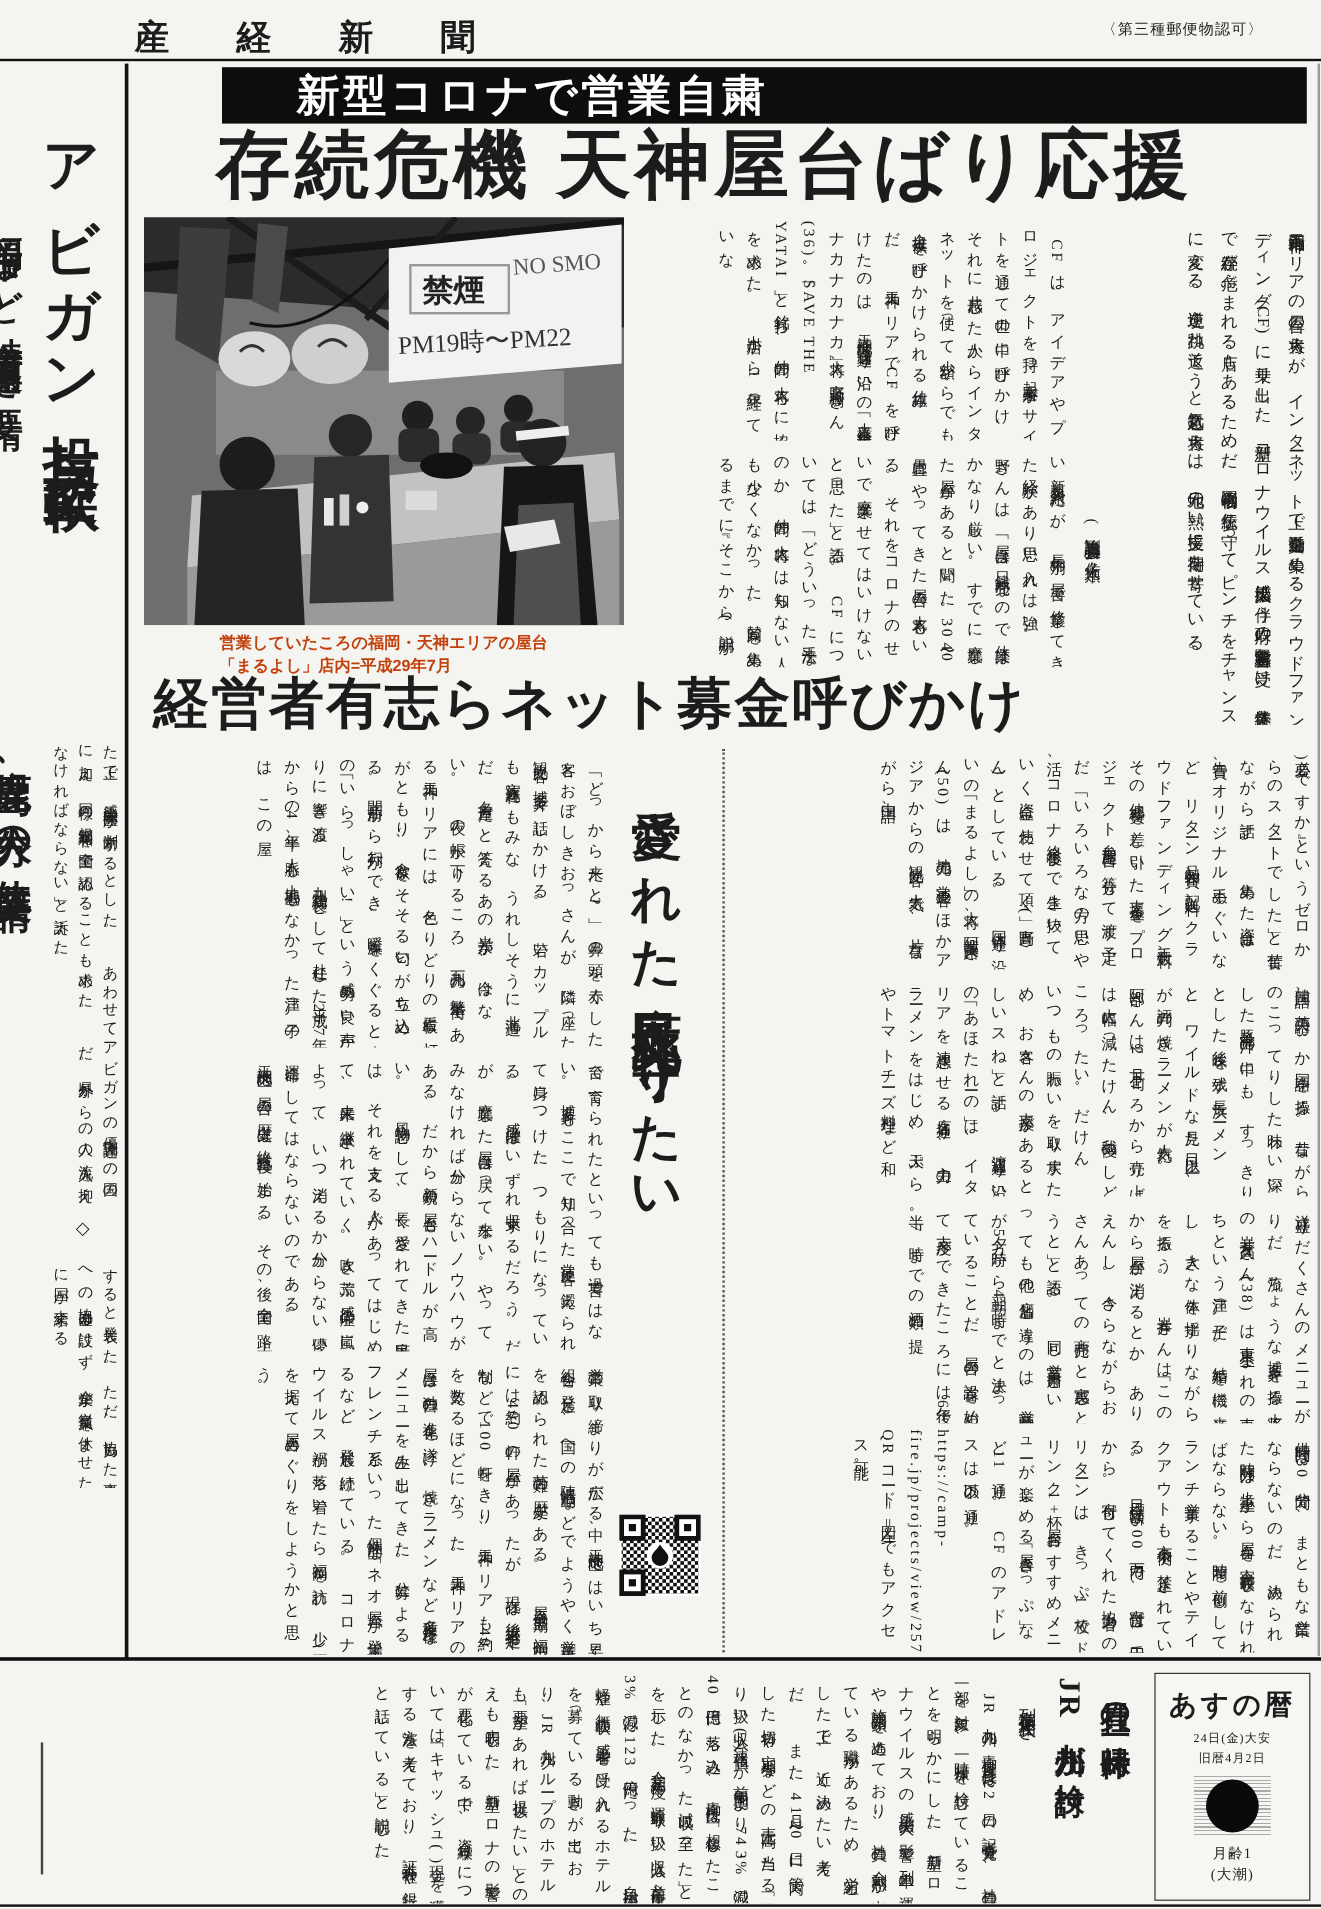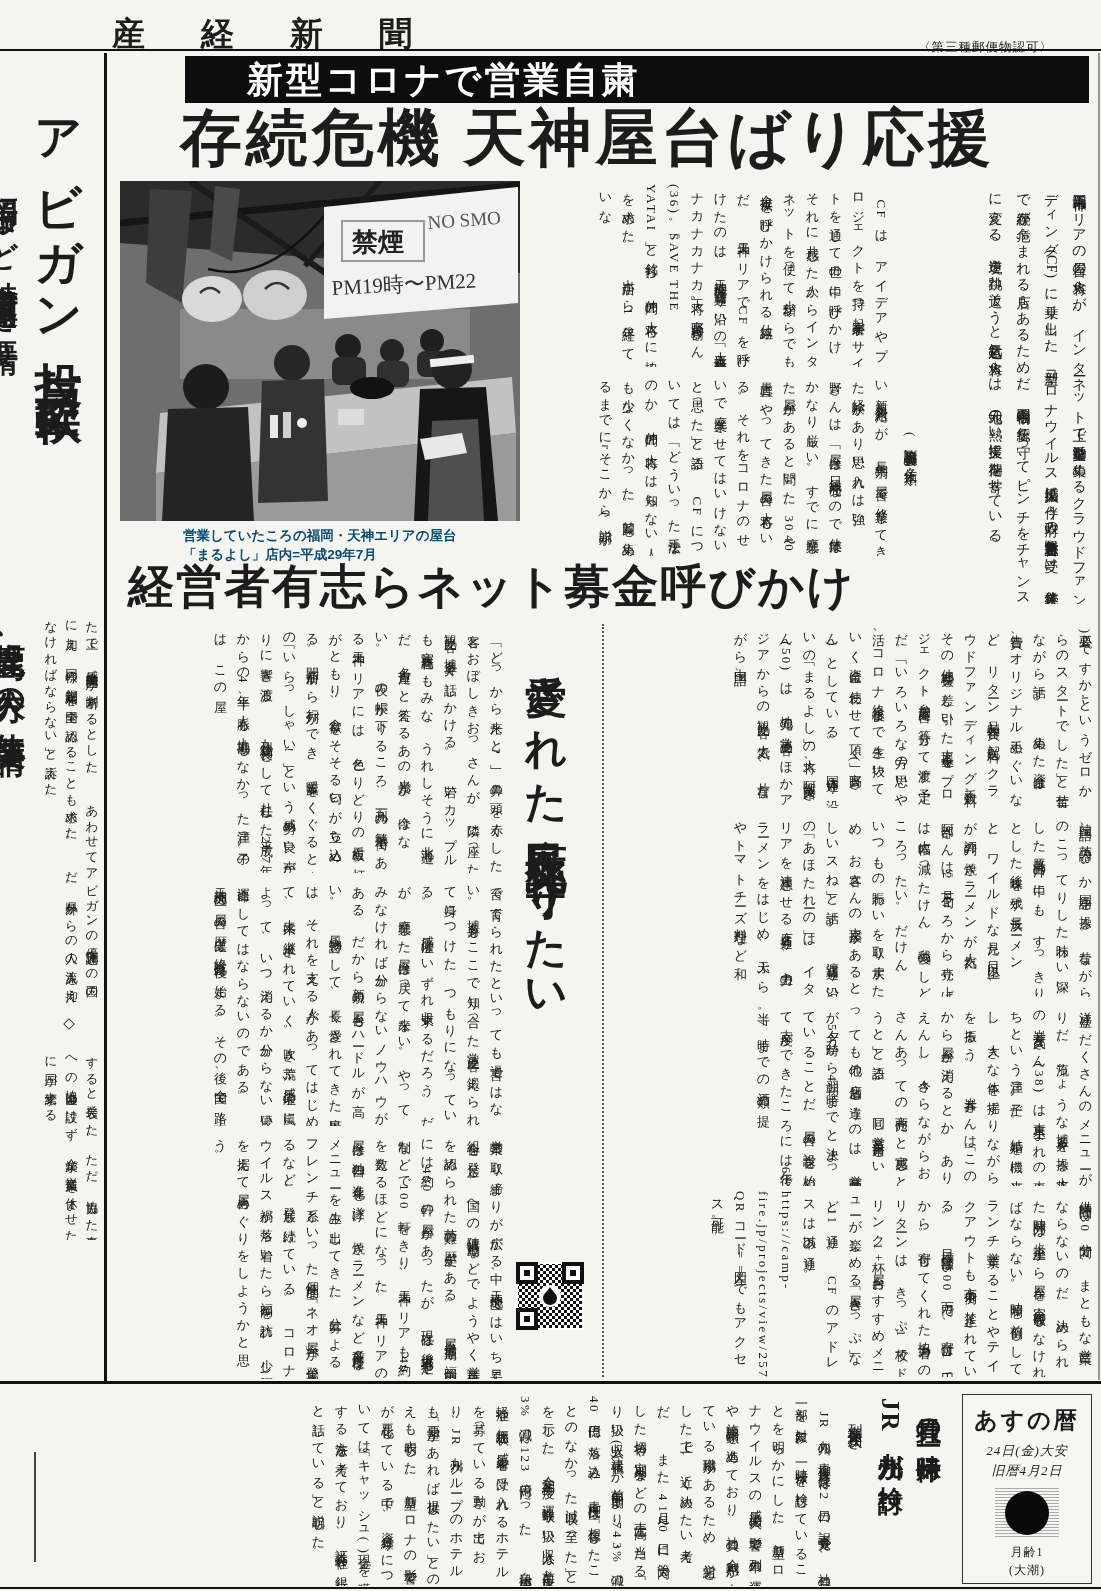--- a/index.html
+++ b/index.html
@@ -9,54 +9,54 @@
   .abs{position:absolute;}
   .v{position:absolute;writing-mode:vertical-rl;text-orientation:mixed;}
   .clip{overflow:hidden;}
   
   .btxt{font-size:13px;line-height:23px;letter-spacing:2.4px;}
   .smalltxt{font-size:12.5px;line-height:20.5px;letter-spacing:1.6px;}
   
   .hrule{position:absolute;background:#111;}
   .vrule{position:absolute;background:#111;}
   
-  .logo{font-size:33px;font-weight:bold;letter-spacing:56px;white-space:nowrap;}
+  .logo{font-size:29px;font-weight:bold;letter-spacing:56px;white-space:nowrap;}
   .postal{font-size:12.5px;letter-spacing:1px;}
   
   .banner{background:#0d0d0d;color:#fff;font-family:"Liberation Sans","DejaVu Sans",sans-serif;
           font-weight:bold;font-size:36px;line-height:47px;letter-spacing:3px;padding-left:62px;box-sizing:border-box;}
   .h-main{font-size:62px;font-weight:bold;letter-spacing:4px;line-height:72px;white-space:nowrap;}
   .h-second{font-size:46px;font-weight:bold;letter-spacing:2px;line-height:62px;white-space:nowrap;}
   .h-left{font-size:47px;font-weight:bold;letter-spacing:6px;}
   .h-essay{font-size:42px;font-weight:600;letter-spacing:5px;}
   .h-clip{font-size:29px;font-weight:bold;letter-spacing:4px;}
   .h-kago{font-size:33px;font-weight:bold;letter-spacing:3px;}
   .h-jr{font-size:25px;font-weight:bold;letter-spacing:2px;}
   .sub-jr{font-size:15px;letter-spacing:2px;}
   .lead{font-size:14px;line-height:28px;letter-spacing:0.5px;}
   .sig{font-size:13.5px;letter-spacing:1px;}
   .caption{font-family:"Liberation Sans","DejaVu Sans",sans-serif;
-           font-size:13.5px;line-height:19px;color:#0c4a6e;font-weight:600;}
+           font-size:13.5px;line-height:19px;color:#c2410c;font-weight:600;}
   .diamond{font-size:15px;text-align:center;}
   
   .cal{border:1.5px solid #333;background:#f6f6f3;box-sizing:border-box;
        display:flex;flex-direction:column;align-items:center;padding-top:10px;}
   .cal-title{font-size:23px;font-weight:bold;letter-spacing:3px;}
-  .cal-line{font-size:13px;letter-spacing:1px;margin-top:6px;font-style:italic;}
+  .cal-line{font-size:10px;letter-spacing:1px;margin-top:6px;}
   .moonwrap{width:64px;height:50px;margin-top:8px;position:relative;
             background:repeating-linear-gradient(#aaa 0 1px,transparent 1px 3px);}
   .moon{position:absolute;left:10px;top:3px;width:44px;height:44px;border-radius:50%;background:#0a0a0a;}
   .cal-small{font-size:12px;margin-top:6px;letter-spacing:1px;}
   .dotted{position:absolute;border-left:2px dotted #555;}
 </style>
 </head>
 <body>
 
 <div class="abs logo" style="left:112px;top:12px;">産経新聞</div>
-<div class="abs postal" style="left:918px;top:39px;">〈第三種郵便物認可〉</div>
+<div class="abs postal" style="left:918px;top:16px;">〈第三種郵便物認可〉</div>
 <div class="hrule" style="left:0;top:49px;width:1101px;height:2px;"></div>
 
 <div class="vrule" style="left:104px;top:53px;width:2.5px;height:1330px;"></div>
 <div class="v h-clip" style="left:-16px;top:172px;height:460px;">福岡市など特定措置適用を要請</div>
 <div class="v h-left" style="left:28px;top:88px;height:520px;">アビガン投与 柔軟に</div>
 <div class="v smalltxt clip" style="left:38px;top:612px;width:64px;height:392px;">た上で、感染症専門医が判断するとした。　あわせてアビガンの優先調達への国の支援に加え、同様の規制緩和を全国で認めることも求めた。　だ。県外からの人の流入を抑えなければならない」と訴えた。</div>
 <div class="v h-kago" style="left:-14px;top:616px;height:420px;">鹿児島、大分の休業要請</div>
 <div class="abs diamond" style="left:38px;top:1014px;width:62px;">◇</div>
 <div class="v smalltxt clip" style="left:6px;top:1048px;width:96px;height:192px;">すると発表した。ただ、協力した事業者への協力金は設けず、企業が従業員を休ませた場合に国が支給する</div>
 

